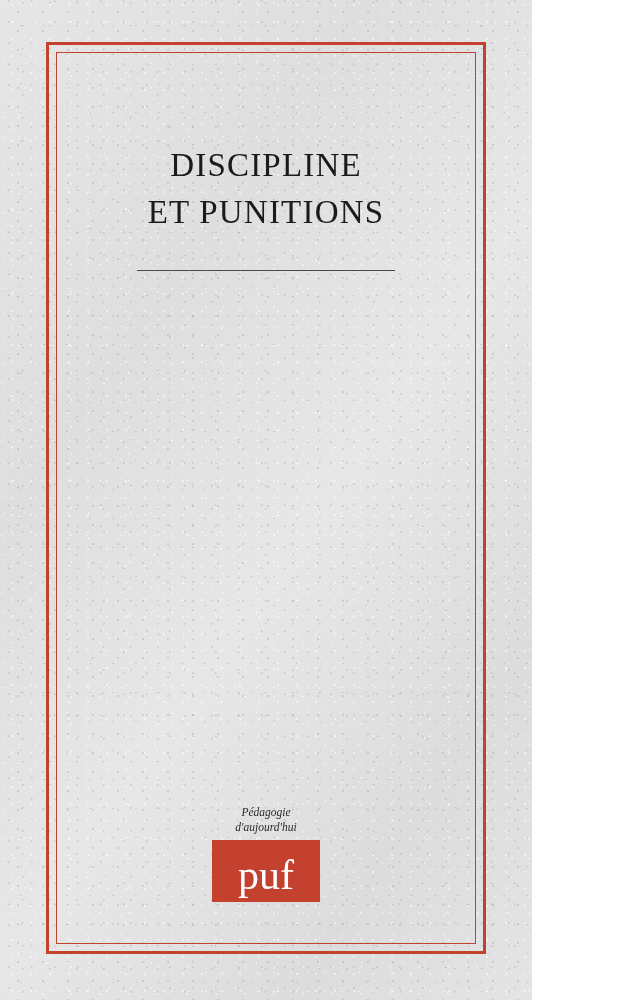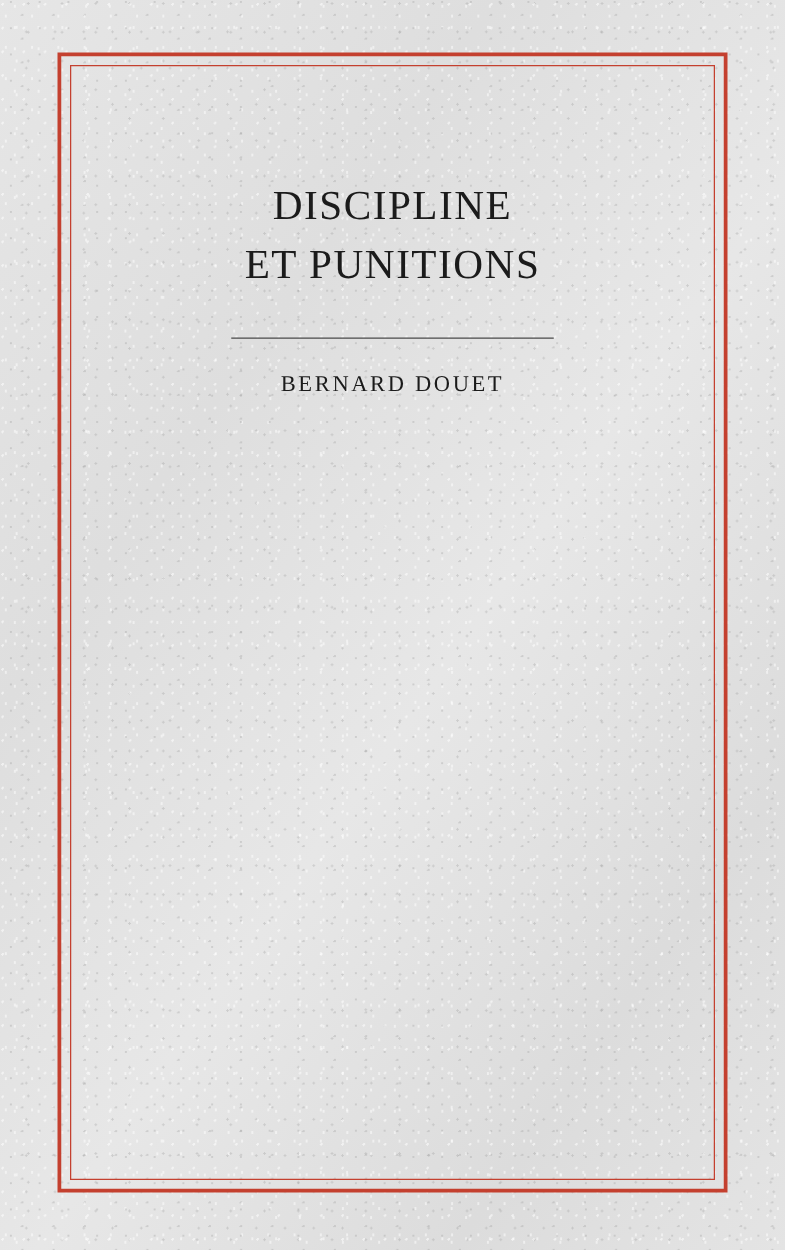--- a/index.html
+++ b/index.html
@@ -9,21 +9,21 @@
   }
   body {
     width: 628px;
     height: 1000px;
     overflow: hidden;
     font-family: "Liberation Serif", serif;
   }
 
   .cover {
     position: relative;
-    width: 628px;
+    width: 532px;
     height: 1000px;
     box-sizing: border-box;
     background-color: #e2e2e2;
     
     background-image:
       radial-gradient(circle at 12% 18%, rgba(255,255,255,0.55) 0 1px, transparent 1px),
       radial-gradient(circle at 37% 7%, rgba(160,160,160,0.35) 0 1px, transparent 1px),
       radial-gradient(circle at 63% 29%, rgba(255,255,255,0.5) 0 1px, transparent 1px),
       radial-gradient(circle at 84% 12%, rgba(150,150,150,0.3) 0 1px, transparent 1px),
       radial-gradient(circle at 22% 52%, rgba(255,255,255,0.5) 0 1px, transparent 1px),
@@ -152,18 +152,26 @@
   <div class="border-inner"></div>
 
   <div class="content">
 
     <div class="title-block">
       <p class="title-line">DISCIPLINE</p>
       <p class="title-line">ET PUNITIONS</p>
 
       <div class="rule"></div>
 
-      <div class="author">BERNARD DOUET</div>
     </div>
 
+    <div class="publisher">
+      <div class="collection">
+        <span>Pédagogie</span>
+        <span>d'aujourd'hui</span>
+      </div>
+      <div class="puf-logo">
+        <div class="puf-logo-text">puf</div>
+      </div>
+    </div>
 
   </div>
 </div>
 
 </body></html>

